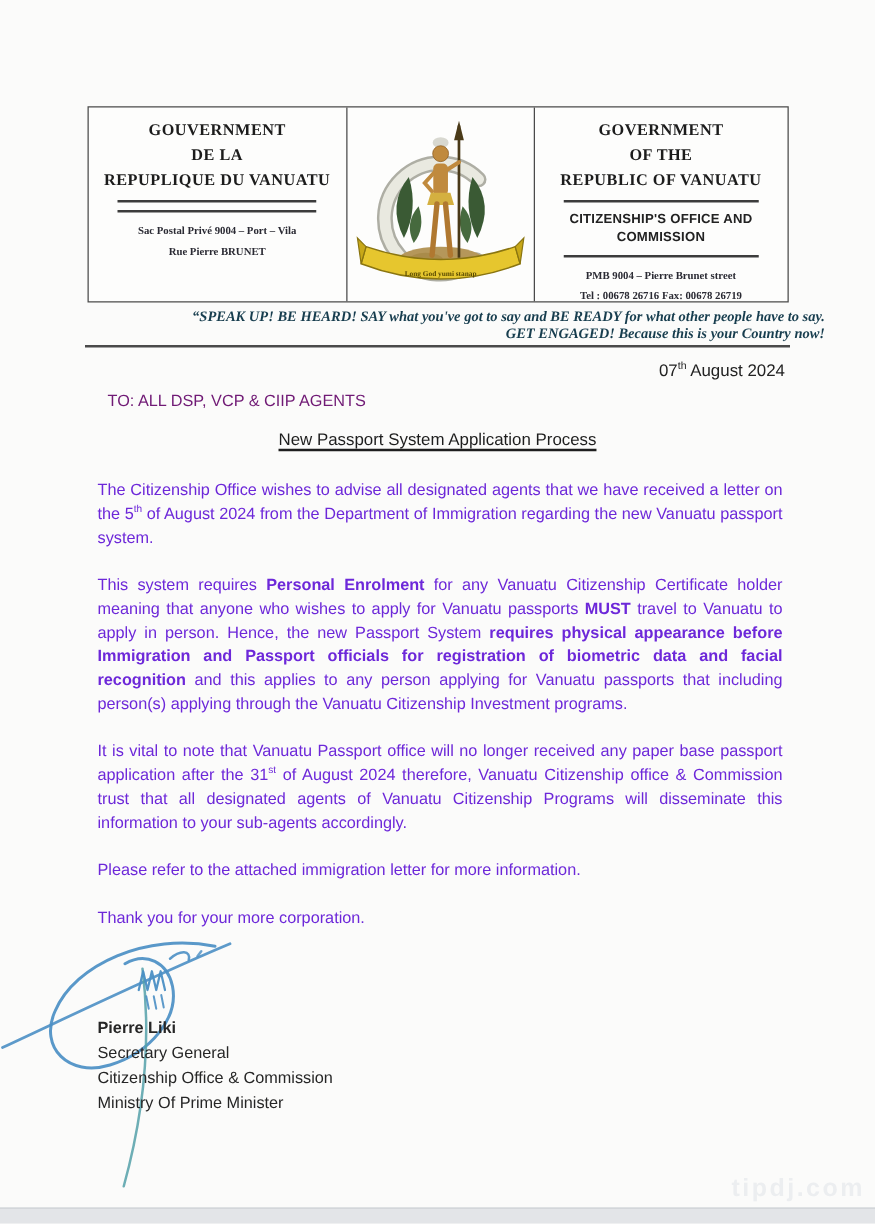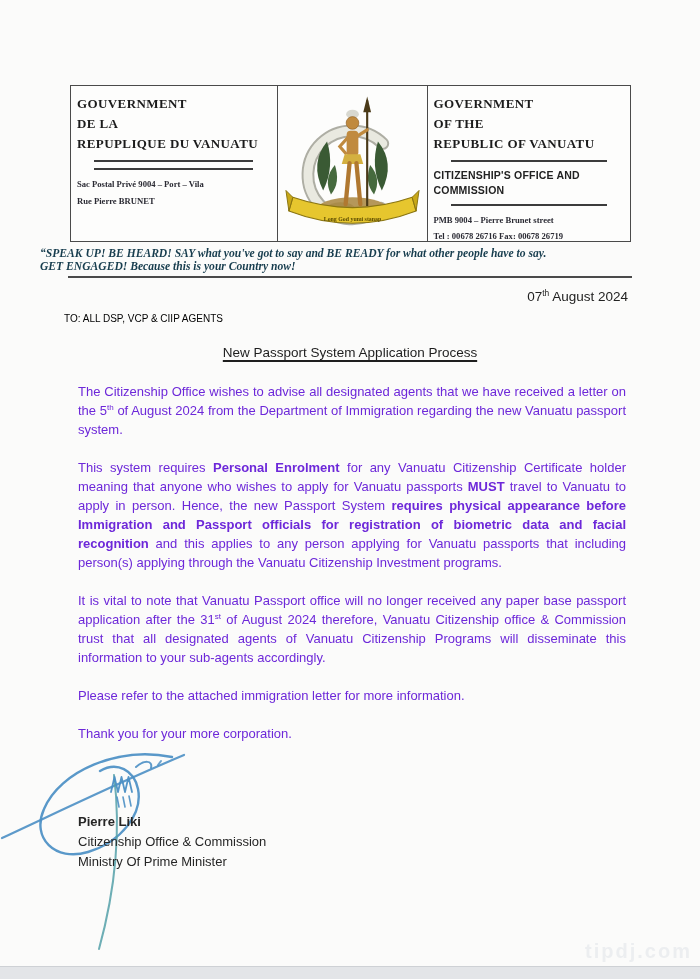--- a/index.html
+++ b/index.html
@@ -2,40 +2,40 @@
 <html><head>
 <meta charset="utf-8">
 <style>
   html,body{margin:0;padding:0;}
   body{width:700px;height:979px;background:#f4f5f6;font-family:"Liberation Sans",sans-serif;}
   .page{position:relative;width:700px;height:979px;background:#fbfbfa;overflow:hidden;}
 
   
   .header-table{position:absolute;left:70px;top:85px;width:561px;height:157px;
     display:flex;border:1.4px solid #4a4a4a;box-sizing:border-box;background:#fdfdfc;}
-  .hcell{box-sizing:border-box;padding:8px 6px 4px 6px;}
+  .hcell{box-sizing:border-box;padding:8px 6px 4px 6px;text-align:center;}
   .hcell-left{width:207px;border-right:1.4px solid #4a4a4a;}
   .hcell-center{width:150px;border-right:1.4px solid #4a4a4a;display:flex;align-items:center;justify-content:center;}
   .hcell-right{width:203px;}
   .gov-title{font-family:"Liberation Serif",serif;font-weight:bold;font-size:13px;
     line-height:1.55;color:#1c1c1c;letter-spacing:.4px;}
   .hsep{border:none;border-top:2px solid #3c3c3c;width:82%;margin:6px auto 6px auto;}
   .dept-title{font-weight:bold;font-size:10.5px;line-height:1.4;color:#222;letter-spacing:.2px;}
   .addr{font-family:"Liberation Serif",serif;font-weight:bold;
     font-size:8.6px;line-height:1.9;color:#2a2a33;}
 
   
-  .slogan{position:absolute;left:40px;top:247px;width:620px;text-align:left;
+  .slogan{position:absolute;left:40px;top:247px;width:620px;text-align:right;
     font-family:"Liberation Serif",serif;font-weight:bold;font-style:italic;
     font-size:11.6px;line-height:1.16;color:#173d4e;}
   .slogan-rule{position:absolute;left:68px;top:276px;width:564px;border:none;border-top:2px solid #4a4a4a;margin:0;}
 
   
   .date-line{position:absolute;right:72px;top:289px;font-size:13.5px;color:#222;text-align:right;}
-  .to-line{position:absolute;left:64px;top:313px;font-size:10px;color:#000000;}
+  .to-line{position:absolute;left:86px;top:313px;font-size:13px;color:#701a75;}
   .subject-wrap{position:absolute;left:0;top:343px;width:700px;text-align:center;}
   .subject{font-size:13.5px;font-weight:normal;color:#1e1e1e;text-decoration:underline;
     text-underline-offset:3px;text-decoration-thickness:1.5px;}
   .body-copy{position:absolute;left:78px;top:382px;width:548px;font-size:13px;
     line-height:19px;color:#6d28d9;}
   .body-copy p{margin:0 0 19px 0;text-align:justify;}
   .body-copy p.no-justify{text-align:left;}
   sup{font-size:.62em;vertical-align:super;line-height:0;}
 
   
@@ -134,19 +134,20 @@
       <path d="M 114 32 C 121 88, 115 148, 99 206" stroke="#53a0a8" stroke-width="2" opacity=".85"></path>
       <path d="M 111 49 l 3.5 -15 l 3.5 15 l 3.5 -15 l 3.5 15 l 3.5 -15 l 3.5 15" stroke="#4b8fc4" stroke-width="1.8" opacity=".95"></path>
       <path d="M 117 54 l 2 10 M 123 54 l 2 10 M 129 53 l 2 10" stroke="#4b8fc4" stroke-width="1.6" opacity=".9"></path>
       <path d="M 136 24 C 144 17, 153 17, 151 25" stroke="#4b8fc4" stroke-width="2" opacity=".9"></path>
       <path d="M 158 22 l 3 -4" stroke="#4b8fc4" stroke-width="2" opacity=".8"></path>
     </g>
   </svg>
 
   <div class="signoff">
     <div class="name">Pierre Liki</div>
+    <div>Secretary General</div>
     <div>Citizenship Office &amp; Commission</div>
     <div>Ministry Of Prime Minister</div>
   </div>
 
   <div class="watermark">tipdj.com</div>
   <div class="bottom-strip"></div>
 </div>
 
 </body></html>

